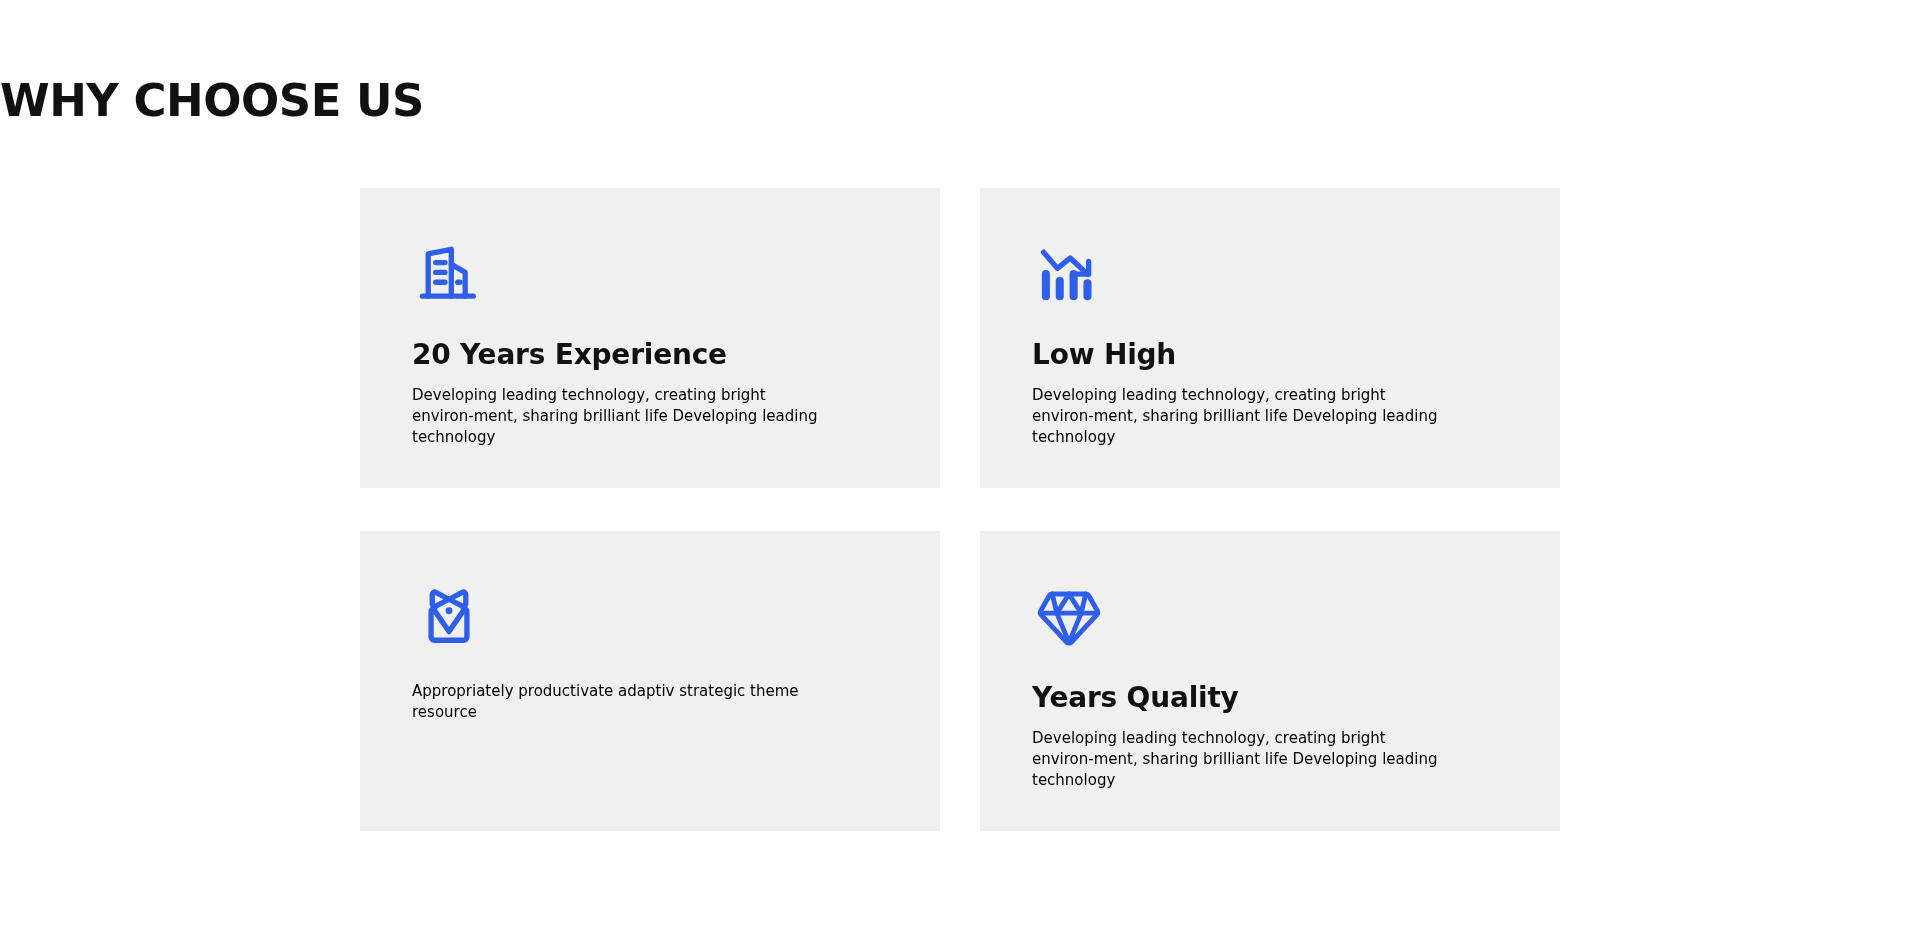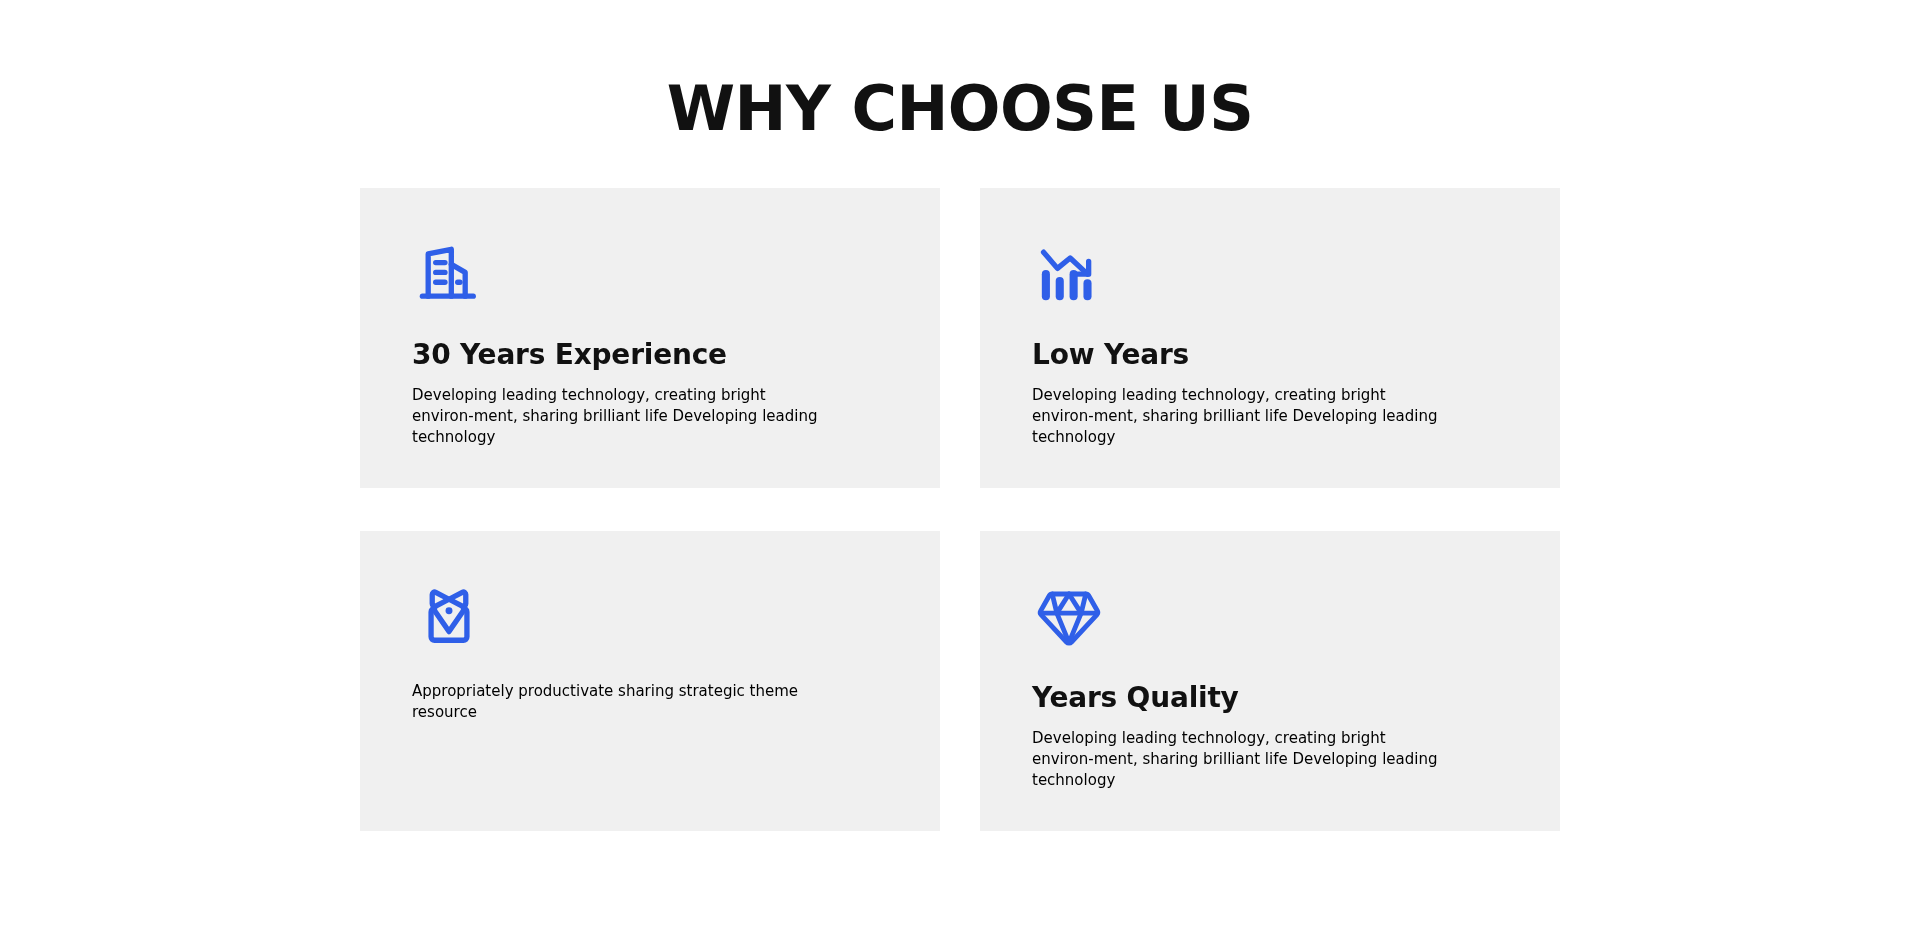--- a/index.html
+++ b/index.html
@@ -18,23 +18,22 @@
     height: 930px;
     background: #ffffff;
   }
 
   
   .section-title {
     position: absolute;
     top: 78px;
     left: 0;
     width: 1920px;
-    text-align: center;
     font-family: "DejaVu Sans", sans-serif;
-    font-size: 62px;
+    font-size: 45px;
     font-weight: 700;
     letter-spacing: -0.5px;
     color: #111111;
     line-height: 1;
     white-space: nowrap;
   }
 
   
   .card-grid {
     position: absolute;
@@ -97,50 +96,50 @@
         <svg viewBox="0 0 64 64" fill="none" stroke="#2f5fe8" stroke-width="4.6" stroke-linecap="round" stroke-linejoin="round">
           <path d="M14 52V15.5L34 11.5V52"></path>
           <path d="M34 24.5L46 31.5V52"></path>
           <path d="M9 52H53"></path>
           <path d="M20.5 23H28.5"></path>
           <path d="M20.5 31.5H28.5"></path>
           <path d="M20.5 40H28.5"></path>
           <path d="M39.5 40H41.5"></path>
         </svg>
       </span>
-      <div class="card-title">30 Years Experience</div>
+      <div class="card-title">20 Years Experience</div>
       <p class="card-text">Developing leading technology, creating bright environ-ment, sharing brilliant life Developing leading technology</p>
     </div>
 
     <div class="feature-card">
       <span class="card-icon">
         <svg viewBox="0 0 64 64" fill="none" stroke="#2f5fe8" stroke-width="4.6" stroke-linecap="round" stroke-linejoin="round">
           <path d="M10 14L22 28L33 19L48 33"></path>
           <path d="M38 33H49V22" stroke-linecap="round" stroke-linejoin="round"></path>
           <path d="M12 33V52" stroke-width="7"></path>
           <path d="M24 39V52" stroke-width="7"></path>
           <path d="M36 33V52" stroke-width="7"></path>
           <path d="M48 41V52" stroke-width="7"></path>
         </svg>
       </span>
-      <div class="card-title">Low Years</div>
+      <div class="card-title">Low High</div>
       <p class="card-text">Developing leading technology, creating bright environ-ment, sharing brilliant life Developing leading technology</p>
     </div>
 
     <div class="feature-card">
       <span class="card-icon">
         <svg viewBox="0 0 64 64" fill="none" stroke="#2f5fe8" stroke-width="4.6" stroke-linecap="round" stroke-linejoin="round">
           <path d="M32 17.5L20.5 11.5C19 10.7 17.5 11.8 17.5 13.5V21.5C17.5 23.2 19 24.3 20.5 23.5L32 17.5Z"></path>
           <path d="M32 17.5L43.5 11.5C45 10.7 46.5 11.8 46.5 13.5V21.5C46.5 23.2 45 24.3 43.5 23.5L32 17.5Z"></path>
           <path d="M19.5 25.5C17.8 25.5 16.5 26.8 16.5 28.5V50C16.5 51.7 17.8 53 19.5 53H44.5C46.2 53 47.5 51.7 47.5 50V28.5C47.5 26.8 46.2 25.5 44.5 25.5"></path>
           <path d="M19 26.5L32 45.5L45 26.5"></path>
           <circle cx="32" cy="27.5" r="3" fill="#2f5fe8" stroke="none"></circle>
         </svg>
       </span>
-      <p class="card-text">Appropriately productivate sharing strategic theme resource</p>
+      <p class="card-text">Appropriately productivate adaptiv strategic theme resource</p>
     </div>
 
     <div class="feature-card">
       <span class="card-icon">
         <svg viewBox="0 0 64 64" fill="none" stroke="#2f5fe8" stroke-width="4.2" stroke-linecap="round" stroke-linejoin="round">
           <path d="M17.5 13H46.5C47.6 13 48.6 13.6 49.1 14.5L56.5 27.5C57.1 28.6 57 29.9 56.2 30.8L34.2 54.5C33 55.8 31 55.8 29.8 54.5L7.8 30.8C7 29.9 6.9 28.6 7.5 27.5L14.9 14.5C15.4 13.6 16.4 13 17.5 13Z"></path>
           <path d="M7.5 29.5H56.5"></path>
           <path d="M17.5 13L21.5 29.5L32 55"></path>
           <path d="M46.5 13L42.5 29.5L32 55"></path>
           <path d="M32 13L21.5 29.5"></path>

